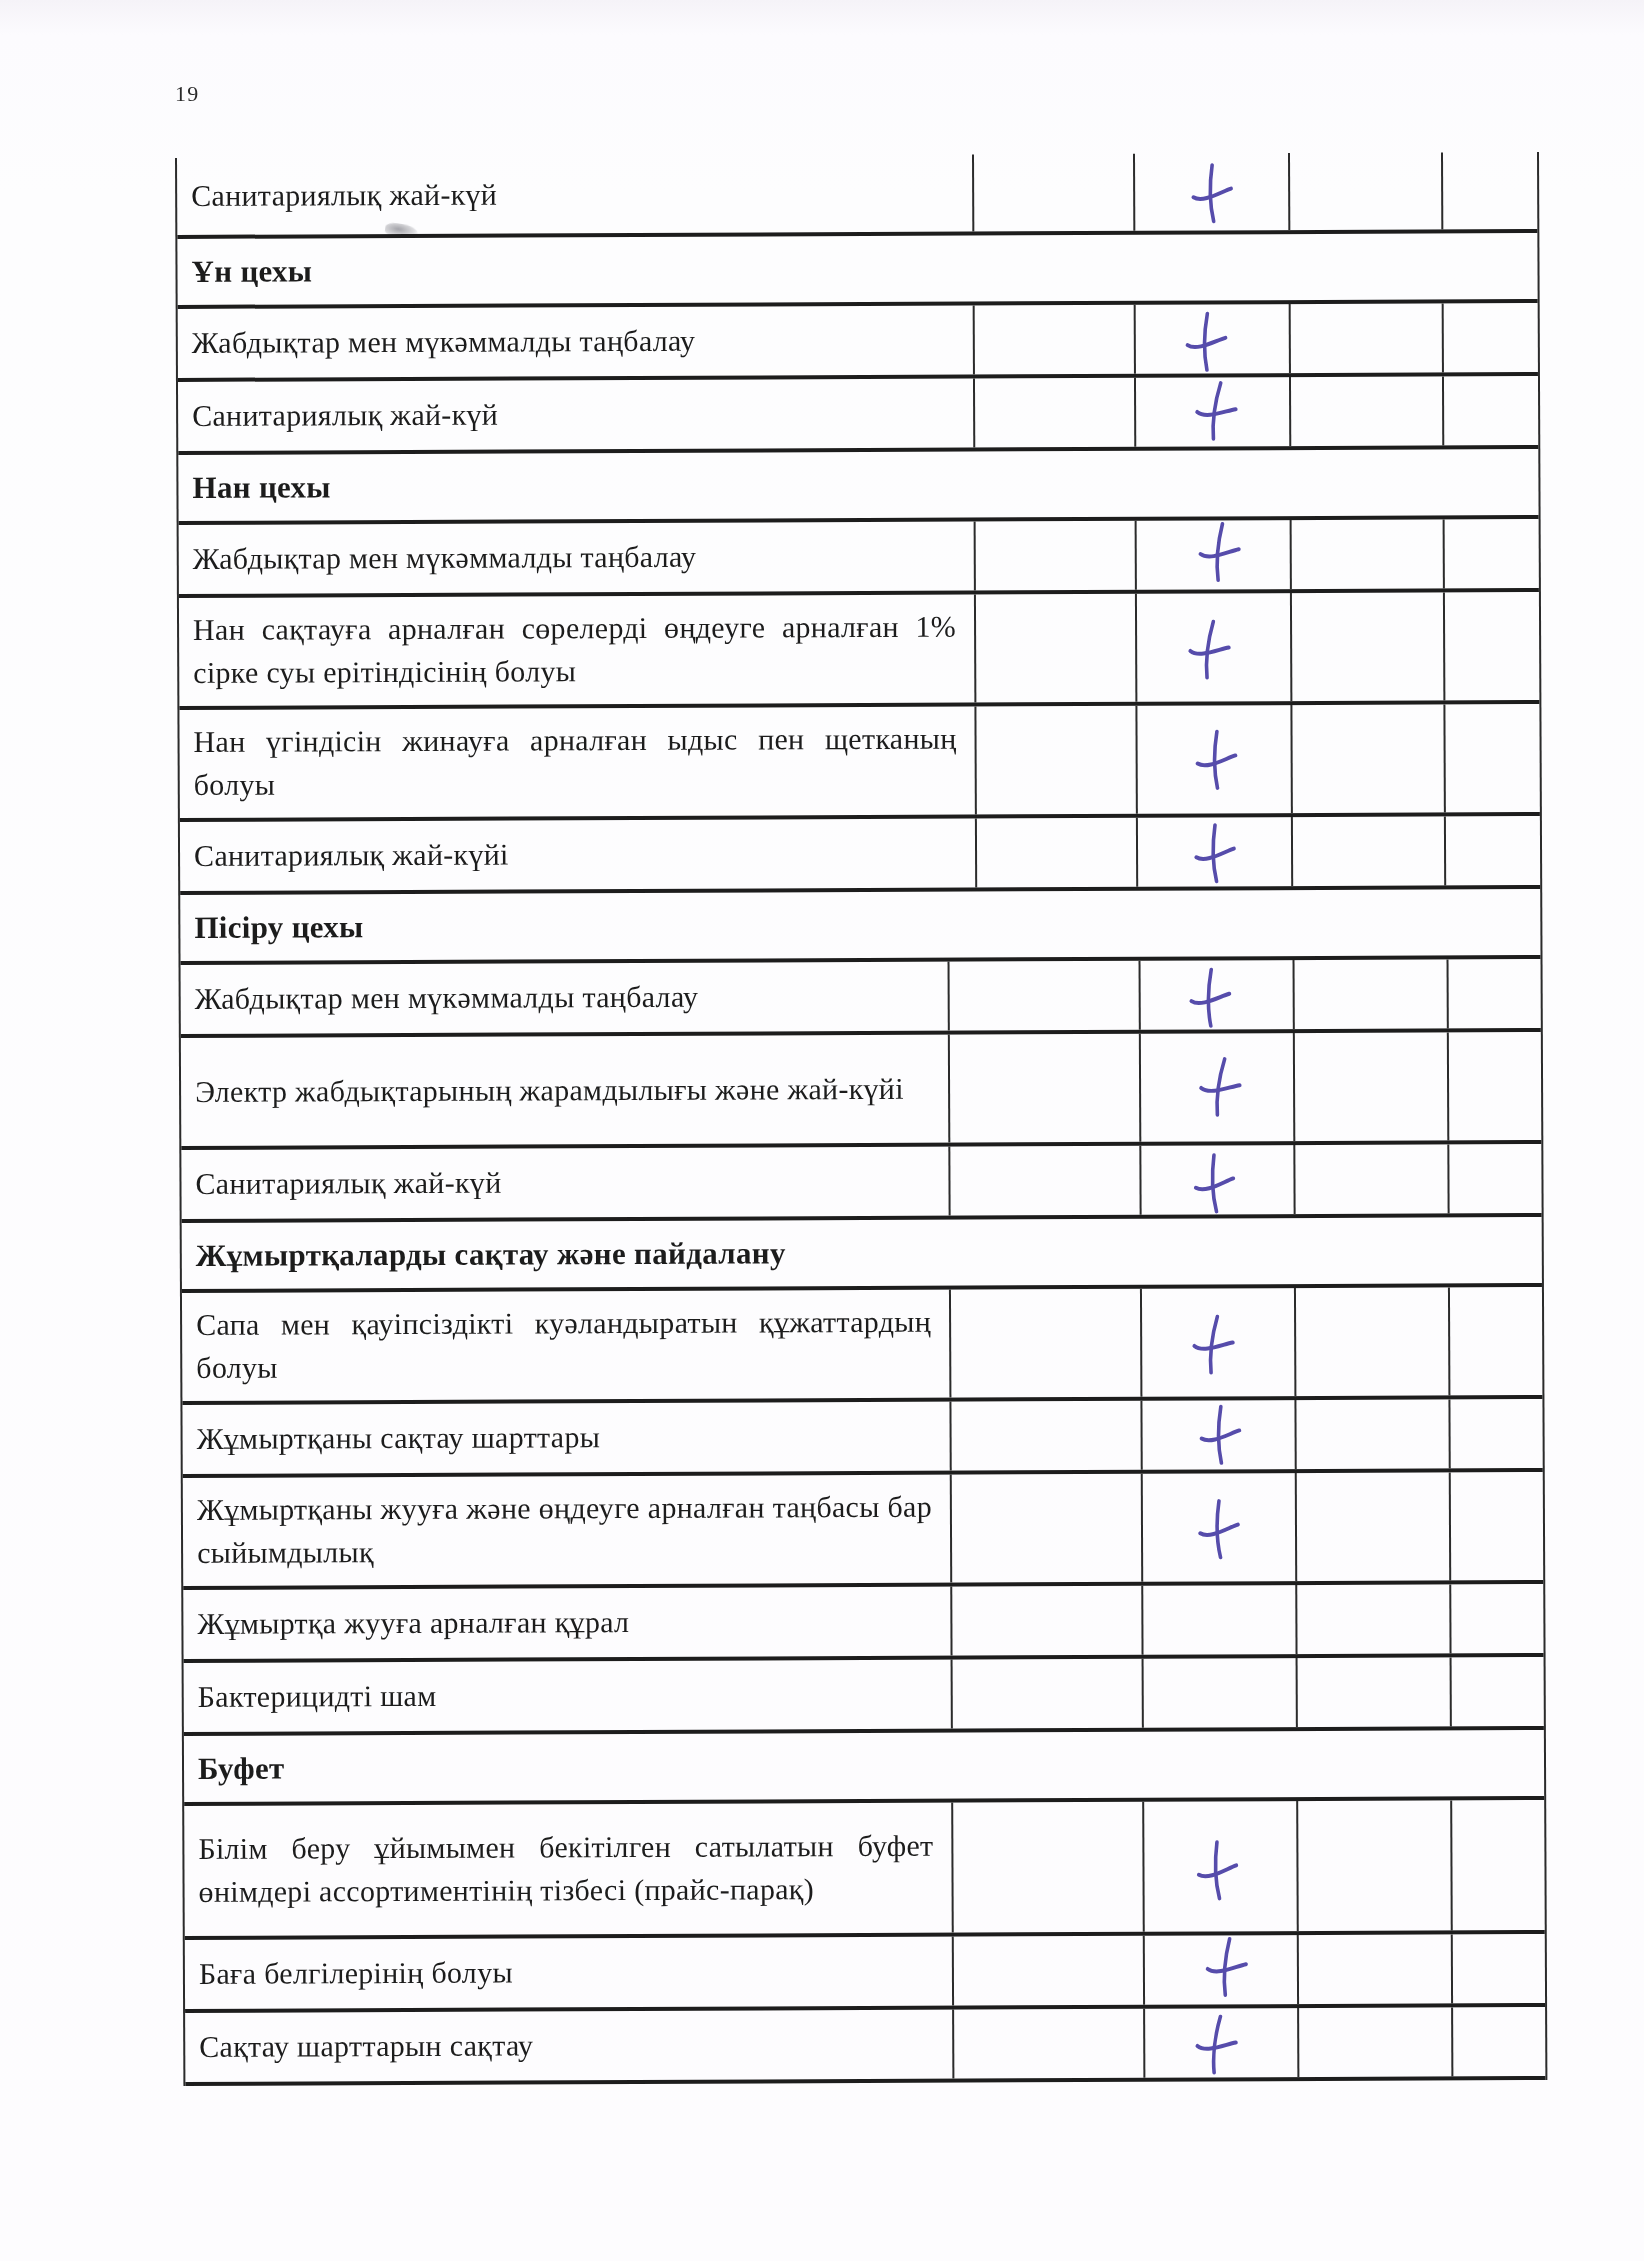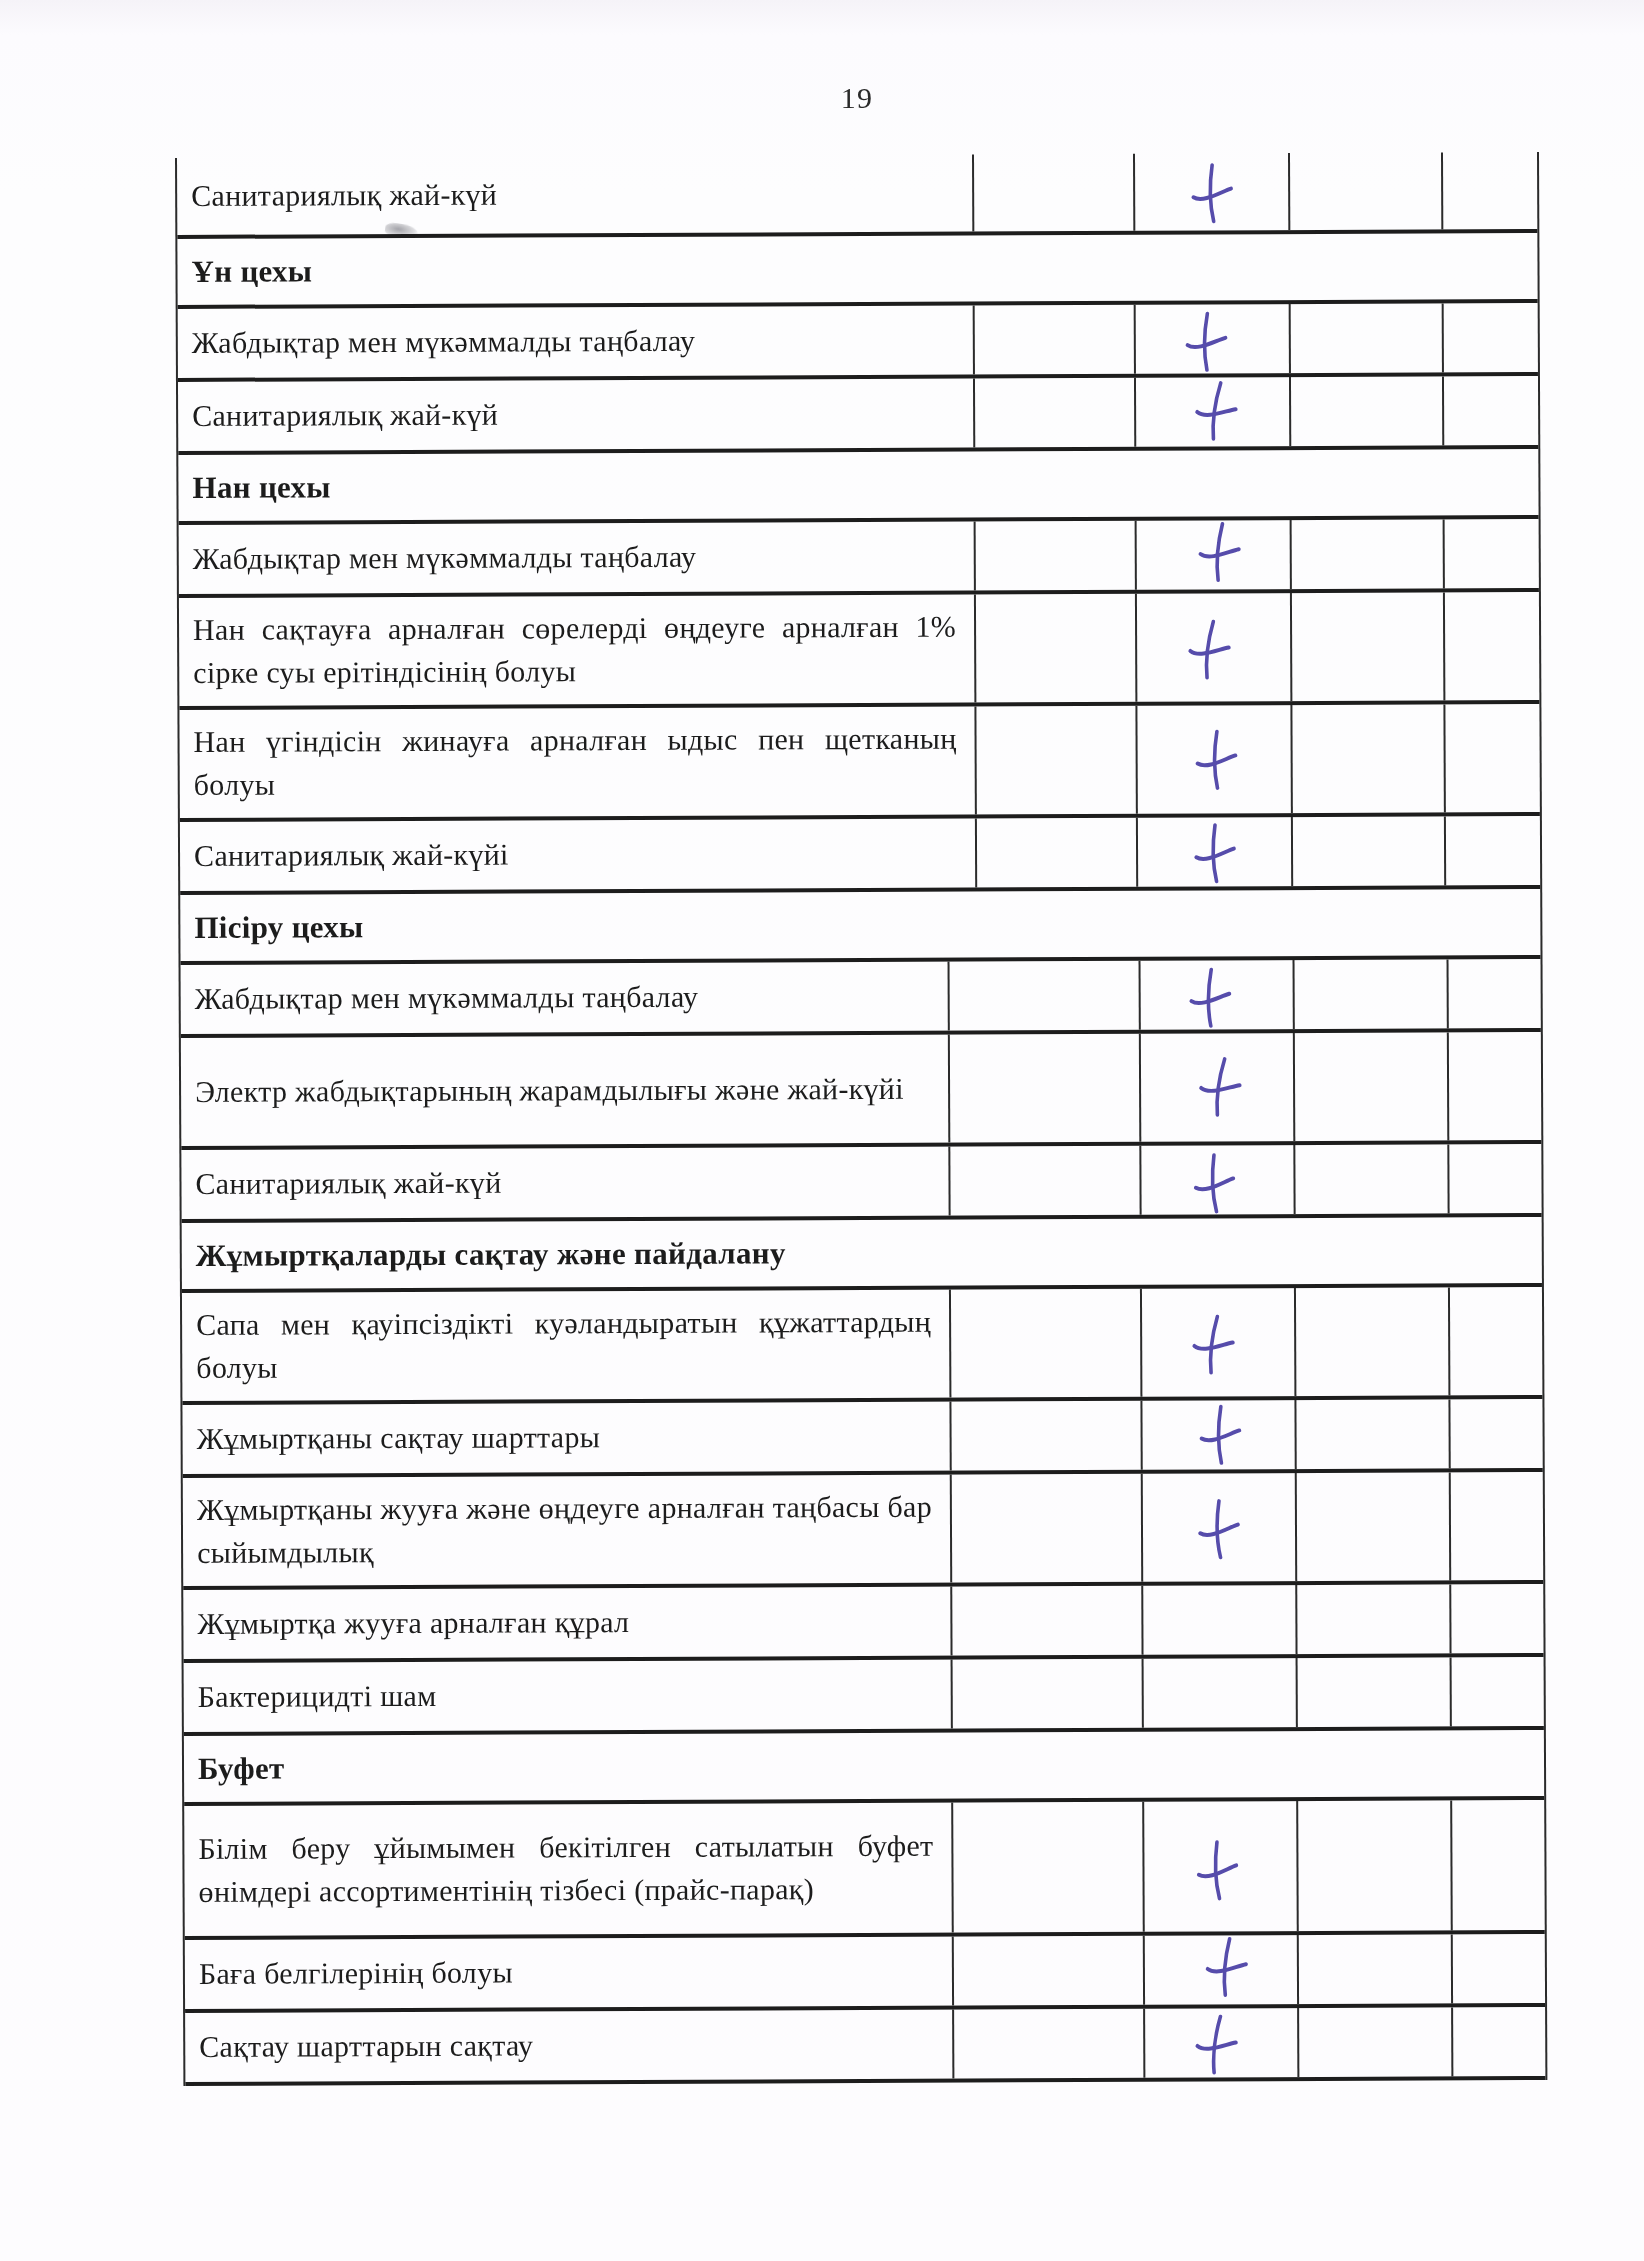--- a/index.html
+++ b/index.html
@@ -11,22 +11,22 @@
     overflow:hidden;
     position:relative;
   }
   .page{
     position:absolute;inset:0;
     background:linear-gradient(180deg,#f5f3f8 0px,#fcfbfe 35px,#fdfdfe 193px,#fdfcfe 100%);
   }
   .page-number{
     position:absolute;
     top:81px;left:175px;width:1364px;
-    text-align:center;
-    font-size:30px;
+    text-align:left;
+    font-size:22px;
     letter-spacing:1.3px;
     color:#2a2a2a;
   }
   .doc-table{
     position:absolute;
     left:175px;top:155px;width:1364px;
     border-left:2.6px solid #2b2b2b;
     border-right:2.6px solid #2b2b2b;
     transform:rotate(-0.25deg);
     transform-origin:50% 0;

